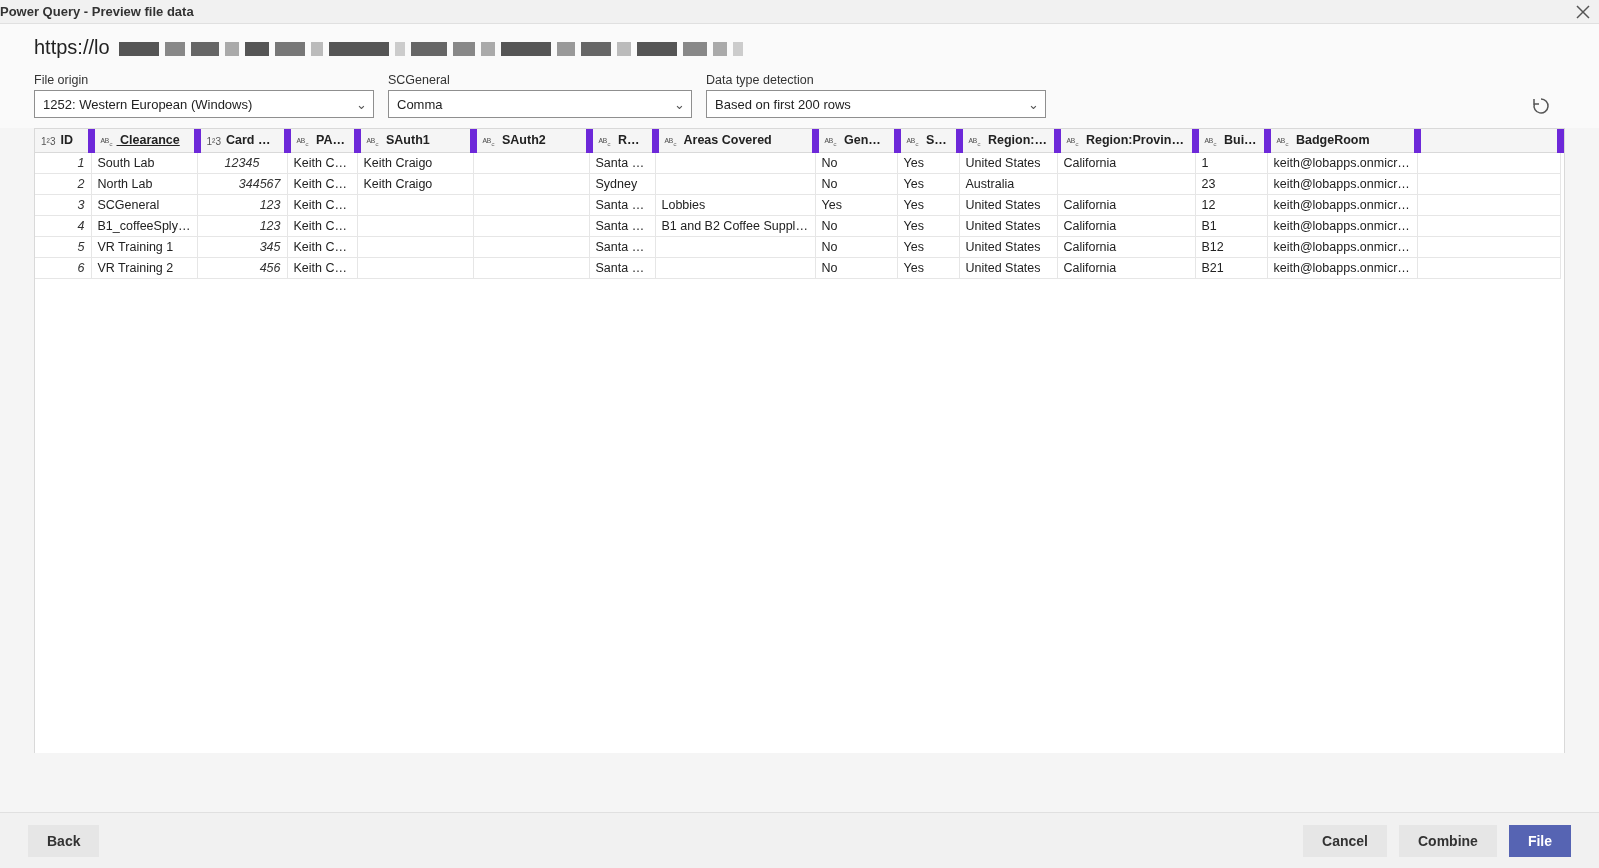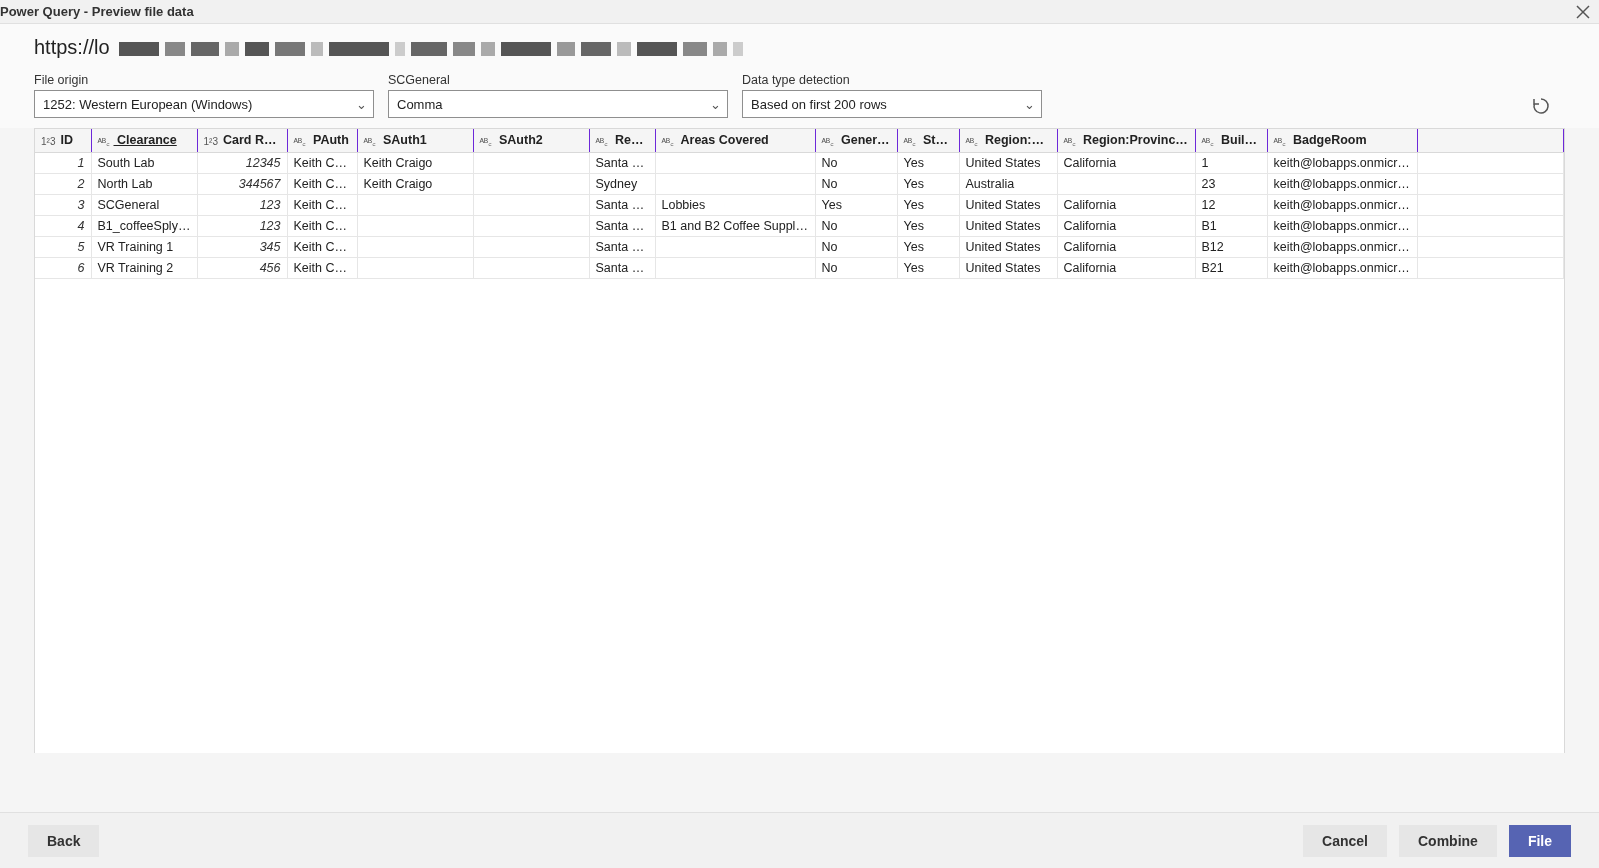--- a/index.html
+++ b/index.html
@@ -94,21 +94,21 @@
       overflow: hidden;
       position: relative;
     }
     table {
       border-collapse: collapse;
       width: 100%;
       font-size: 12.5px;
     }
     th {
       background: #f5f5f5;
-      border-right: 1px solid #6d28d9;
+      border-right: 7px solid #6d28d9;
       border-bottom: 1px solid #d9d9d9;
       text-align: left;
       padding: 4px 6px;
       font-weight: 600;
       white-space: nowrap;
       overflow: hidden;
       text-overflow: ellipsis;
       height: 22px;
     }
     th .type-icon {
@@ -184,28 +184,28 @@
 <div class="controls-row">
   <div class="ctrl-group">
     <span class="ctrl-label">File origin</span>
     <div class="dropdown" style="width:340px">
       <span>1252: Western European (Windows)</span>
       <span class="chev">⌄</span>
     </div>
   </div>
   <div class="ctrl-group">
     <span class="ctrl-label">SCGeneral</span>
-    <div class="dropdown" style="width:340px">
+    <div class="dropdown" style="width:304px">
       <span>Comma</span>
       <span class="chev">⌄</span>
     </div>
   </div>
   <div class="ctrl-group">
     <span class="ctrl-label">Data type detection</span>
-    <div class="dropdown" style="width:300px">
+    <div class="dropdown" style="width:340px">
       <span>Based on first 200 rows</span>
       <span class="chev">⌄</span>
     </div>
   </div>
   <div class="refresh-btn">
     <svg width="18" height="18" viewBox="0 0 18 18">
         <path d="M9 2 a7 7 0 1 1 -6.7 5" fill="none" stroke="#555" stroke-width="1.5"></path>
         <path d="M2 2 l0 5 l5 0" fill="none" stroke="#555" stroke-width="1.5"></path>
       </svg>
   </div>
@@ -229,21 +229,21 @@
           <th style="width: 138px; max-width: 138px;"><span class="type-icon">ᴬᴮ꜀</span><span> Region:Province / S…</span></th>
           <th style="width: 72px; max-width: 72px;"><span class="type-icon">ᴬᴮ꜀</span><span> Building</span></th>
           <th style="width: 150px; max-width: 150px;"><span class="type-icon">ᴬᴮ꜀</span><span> BadgeRoom</span></th>
           <th></th>
         </tr>
       </thead>
     <tbody id="tbody">
         <tr>
           <td class="num" style="max-width: 56px;">1</td>
           <td style="max-width: 106px;">South Lab</td>
-          <td class="num" style="max-width: 90px;">12345</td>
+          <td class="num" style="max-width: 90px; text-align: center;">12345</td>
           <td style="max-width: 70px;">Keith Craigo</td>
           <td style="max-width: 116px;">Keith Craigo</td>
           <td style="max-width: 116px;"></td>
           <td style="max-width: 66px;">Santa Clara</td>
           <td style="max-width: 160px;"></td>
           <td style="max-width: 82px;">No</td>
           <td style="max-width: 62px;">Yes</td>
           <td style="max-width: 98px;">United States</td>
           <td style="max-width: 138px;">California</td>
           <td style="max-width: 72px;">1</td>

